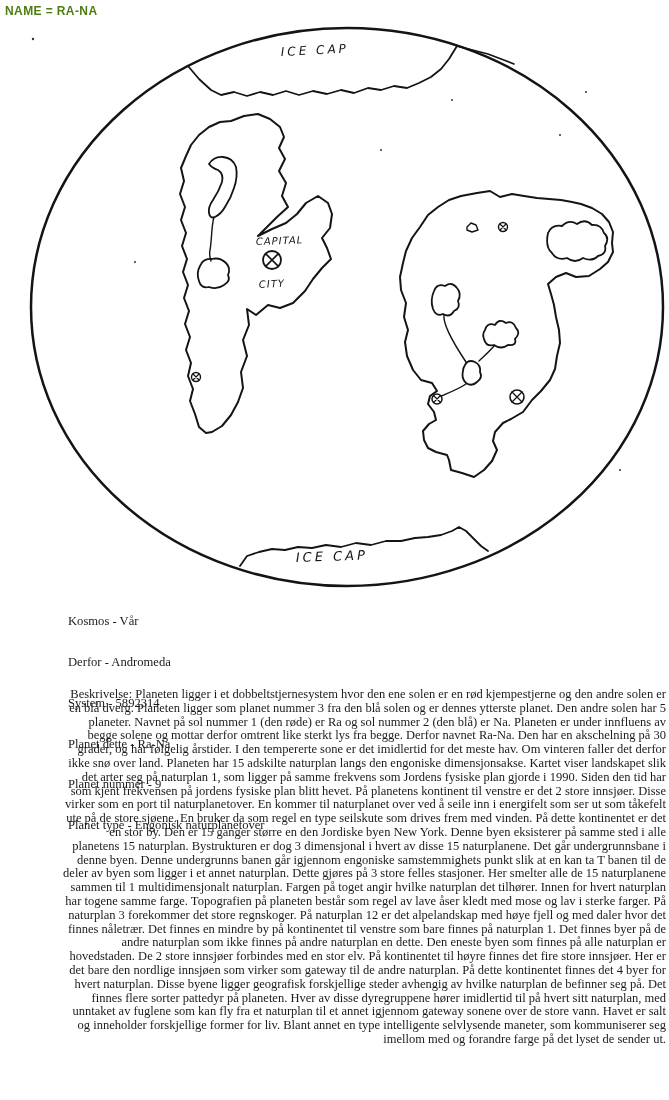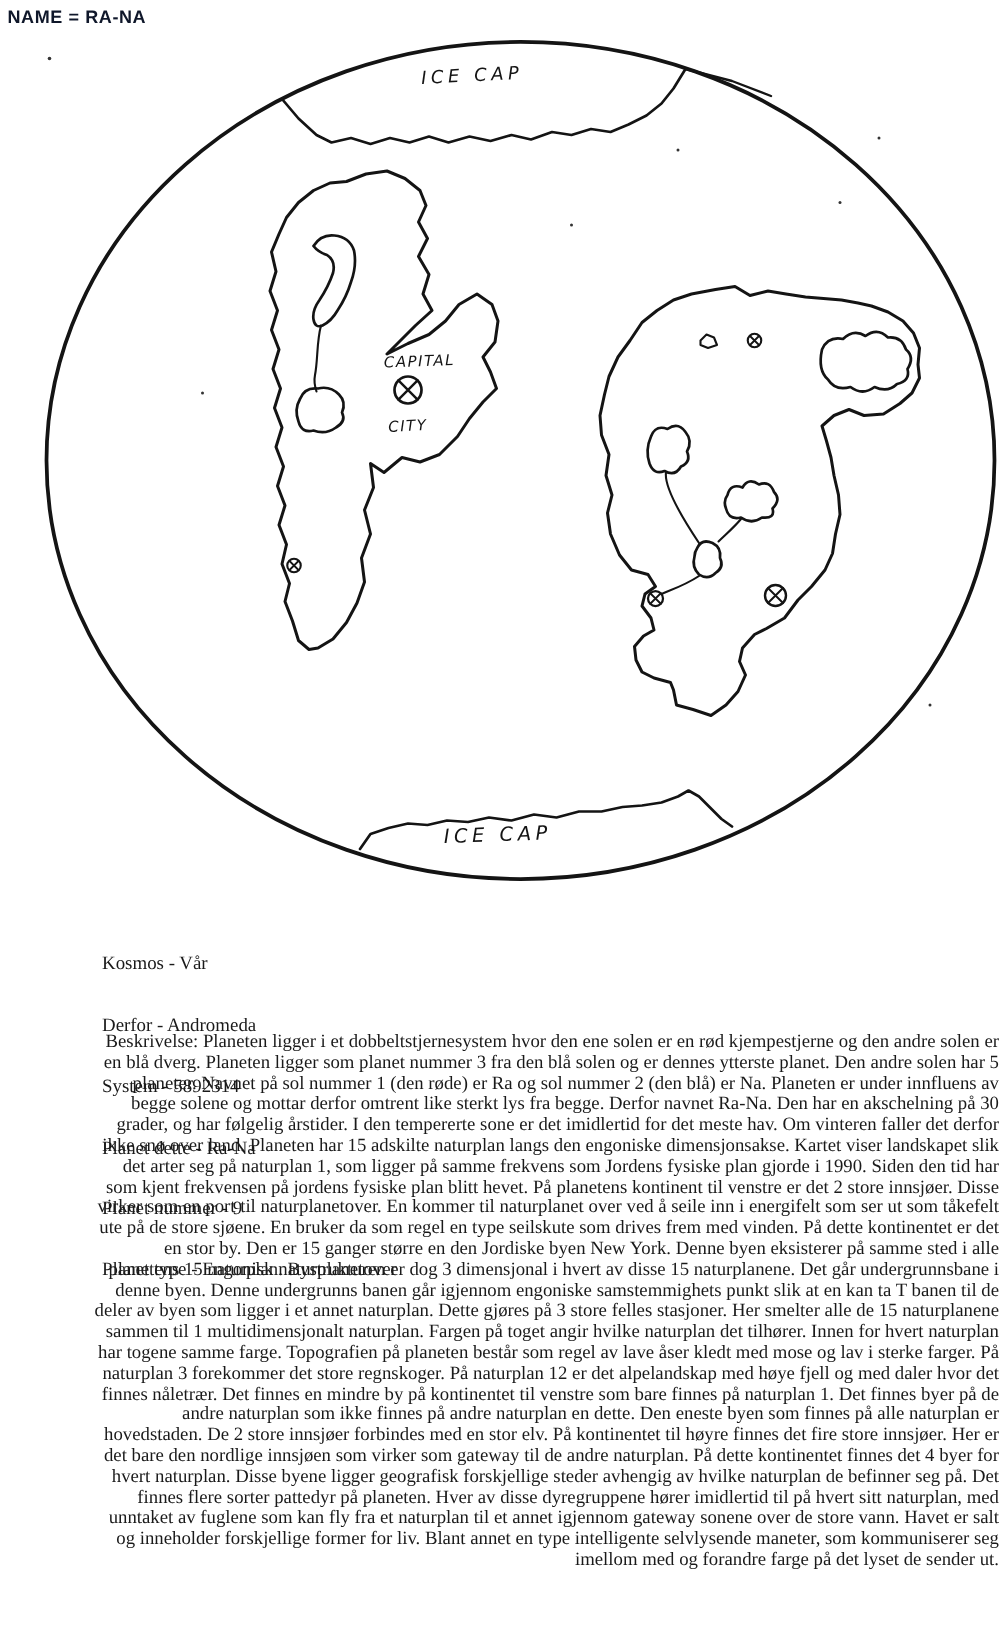--- a/index.html
+++ b/index.html
@@ -1,24 +1,24 @@
 <!DOCTYPE html>
 <html><head>
 <meta charset="utf-8">
 <style>
   html,body{margin:0;padding:0;background:#ffffff;}
   body{width:669px;height:1100px;position:relative;overflow:hidden;
        font-family:"Liberation Serif",serif;color:#1a1a1a;}
   .doc-title{position:absolute;left:5px;top:4px;
        font-family:"Liberation Sans",sans-serif;font-weight:bold;
-       font-size:12px;letter-spacing:0.4px;color:#0f172a;}
+       font-size:12px;letter-spacing:0.4px;color:#4d7c0f;}
   #map-svg{position:absolute;left:0;top:0;}
   .ink{stroke:#141414;fill:none;stroke-linecap:round;stroke-linejoin:round;}
   .hand{font-family:"DejaVu Sans",sans-serif;fill:#141414;font-style:oblique;}
-  .meta-block{position:absolute;left:68px;top:609px;
+  .meta-block{position:absolute;left:68px;top:588px;
        font-size:12.6px;line-height:13.6px;white-space:pre;}
   .description{position:absolute;left:62px;top:688px;width:604px;
        font-size:12.5px;line-height:13.8px;text-align:right;}
   .speck{fill:#333;}
 </style>
 </head>
 <body>
 
 <div class="doc-title">NAME = RA-NA</div>
 

